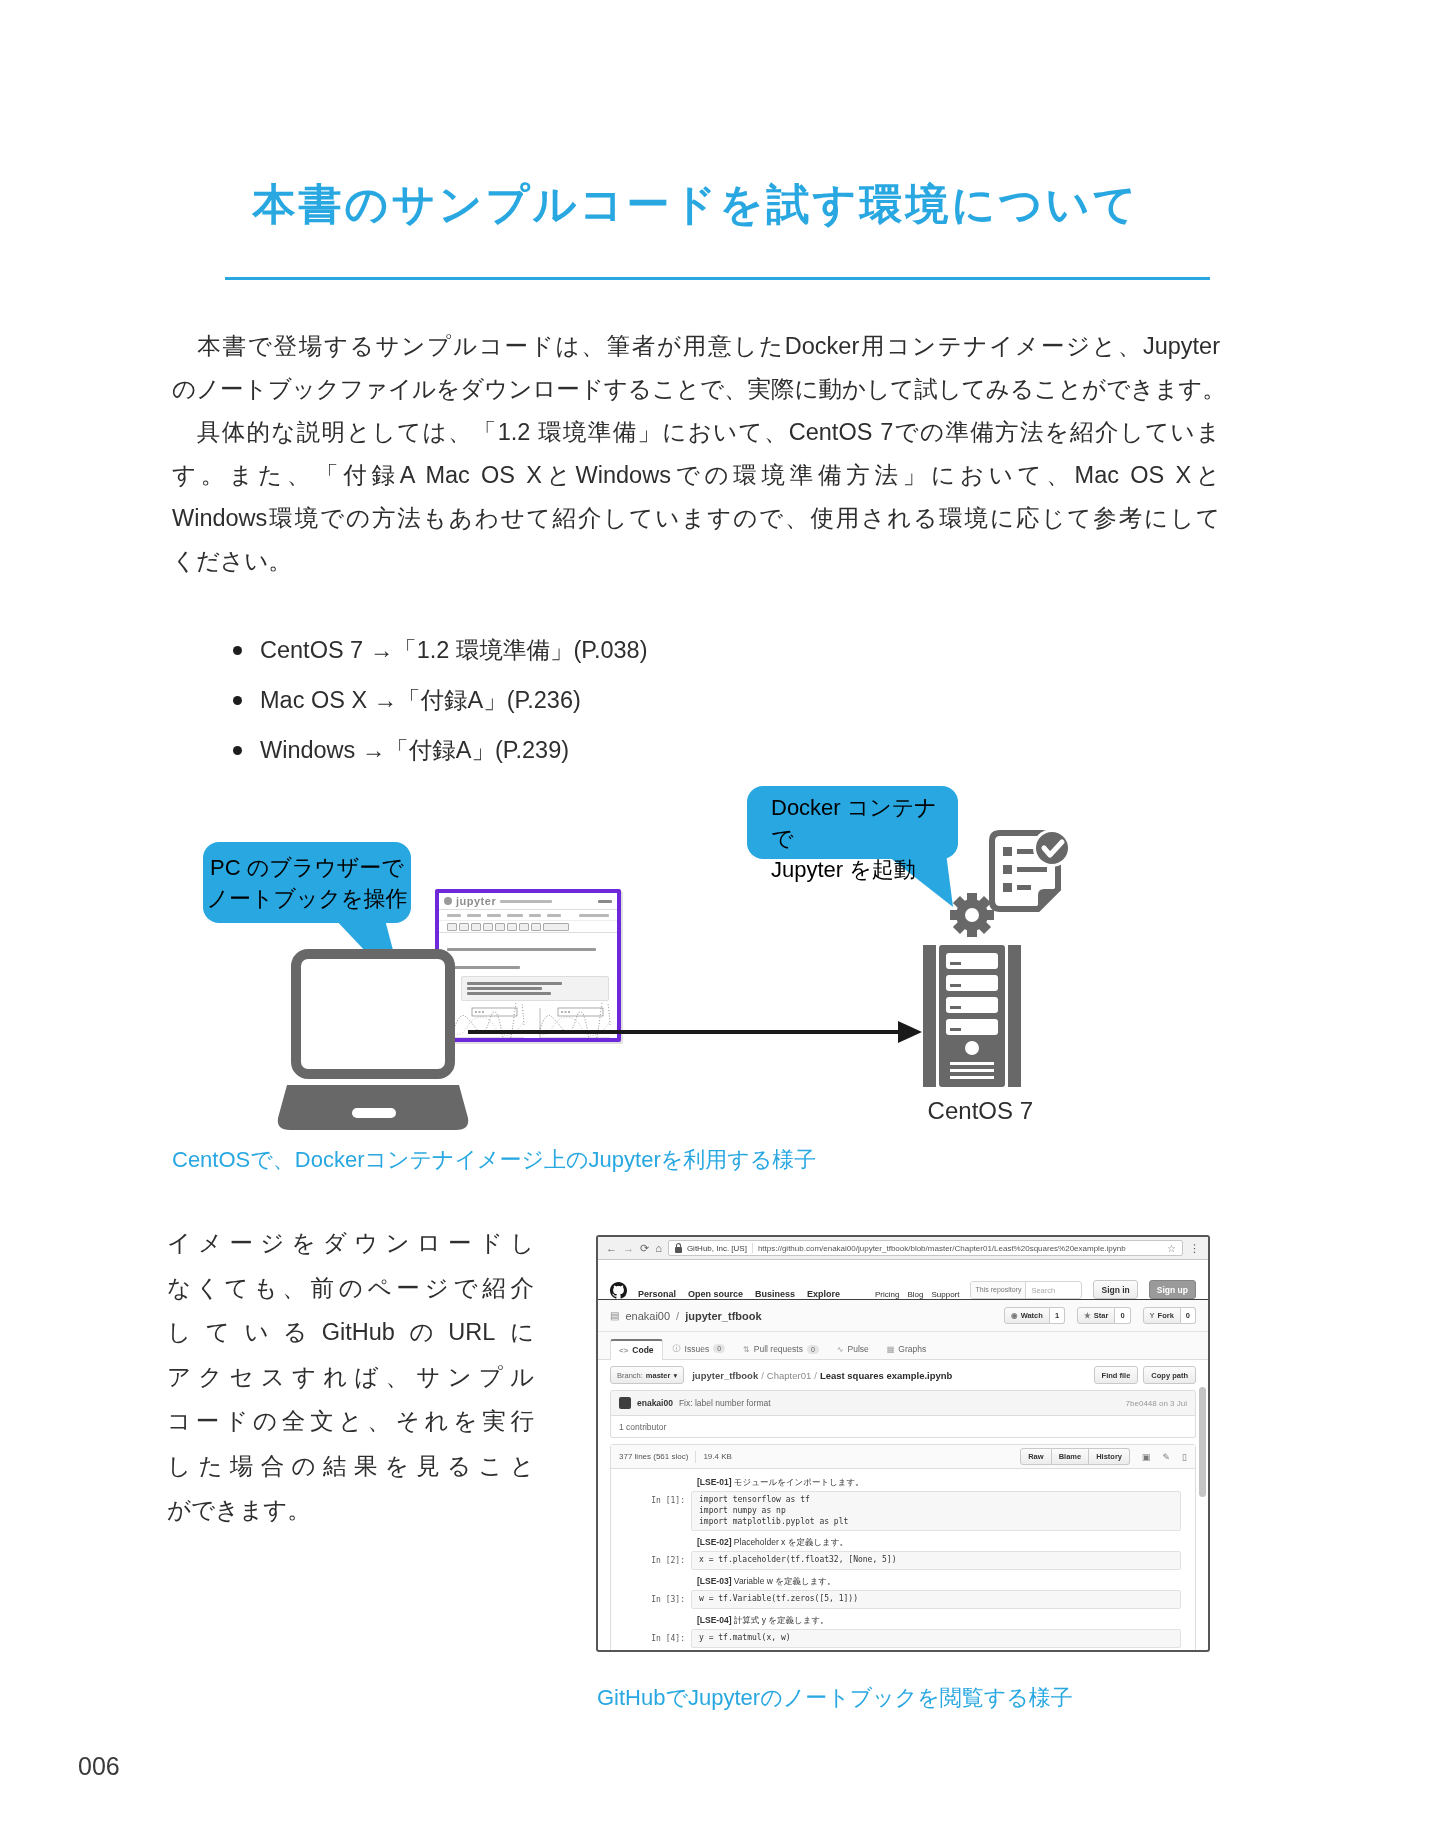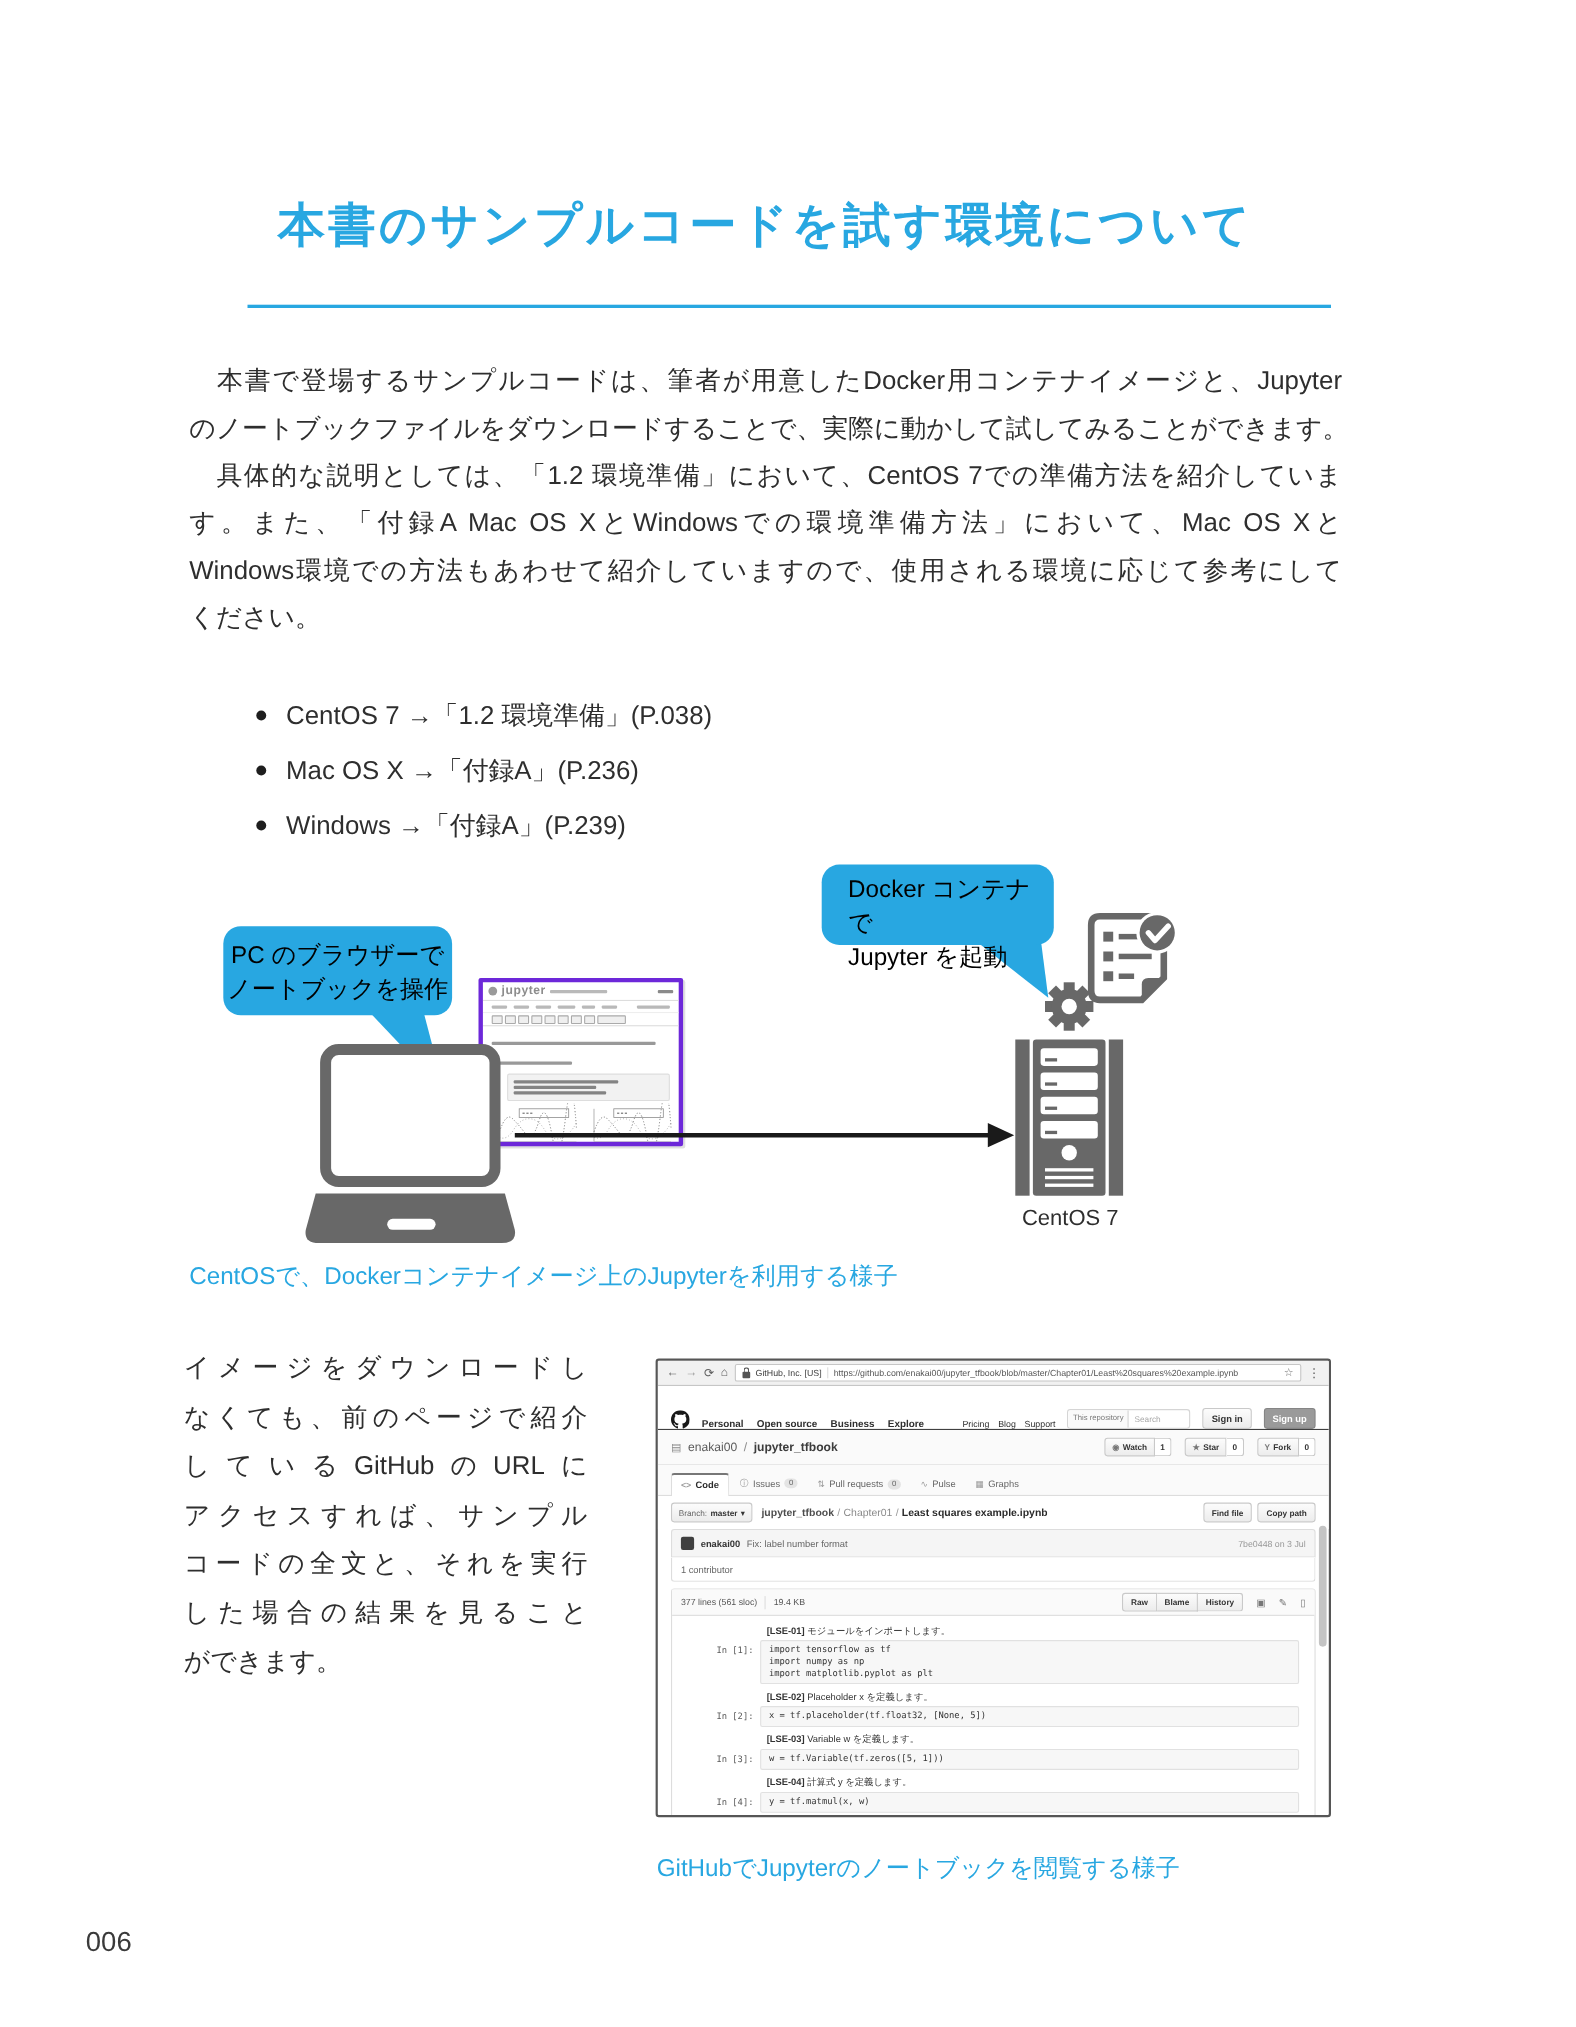--- a/index.html
+++ b/index.html
@@ -34,22 +34,22 @@
   .jw-planet { width:8px; height:8px; border-radius:50%; background:#9a9a9a; }
   .jw-logo { font-size:11px; color:#8d8d8d; font-weight:bold; letter-spacing:0.5px; }
   .bar { height:3px; background:#b9b9b9; border-radius:1px; display:inline-block; }
   .jw-menu { height:10px; display:flex; gap:6px; align-items:center; padding:0 8px; }
   .jw-tools { height:13px; display:flex; gap:2px; align-items:center; padding:0 8px; border-top:1px solid #eee; border-bottom:1px solid #ddd; }
   .jw-btn { width:10px; height:8px; border:1px solid #aaa; background:#efefef; border-radius:1px; }
   .jw-body { padding:4px 8px 0; }
   .jw-cell { margin:3px 0 2px 14px; background:#f2f2f2; border:1px solid #ddd; border-radius:2px; padding:3px 5px; }
   .jw-cell .bar { display:block; margin:2px 0; }
 
-  .centos-label { position:absolute; left:913px; top:1097px; width:120px; text-align:center;
-    font-size:20px; color:#2e2e2e; }
+  .centos-label { position:absolute; left:913px; top:1097px; width:120px; text-align:right;
+    font-size:24px; color:#2e2e2e; }
 
   .fig-caption { position:absolute; font-size:22px; color:#28a7e1; }
   .cap1 { left:172px; top:1145px; }
   .cap2 { left:597px; top:1683px; }
 
   .col2 { position:absolute; left:167px; top:1221px; width:367px;
     font-size:23.5px; line-height:44.5px; color:#2e2e2e; }
   .col2 .c-line { text-align:justify; text-align-last:justify; white-space:nowrap; }
   .col2 .c-line.short { text-align-last:left; }
 

